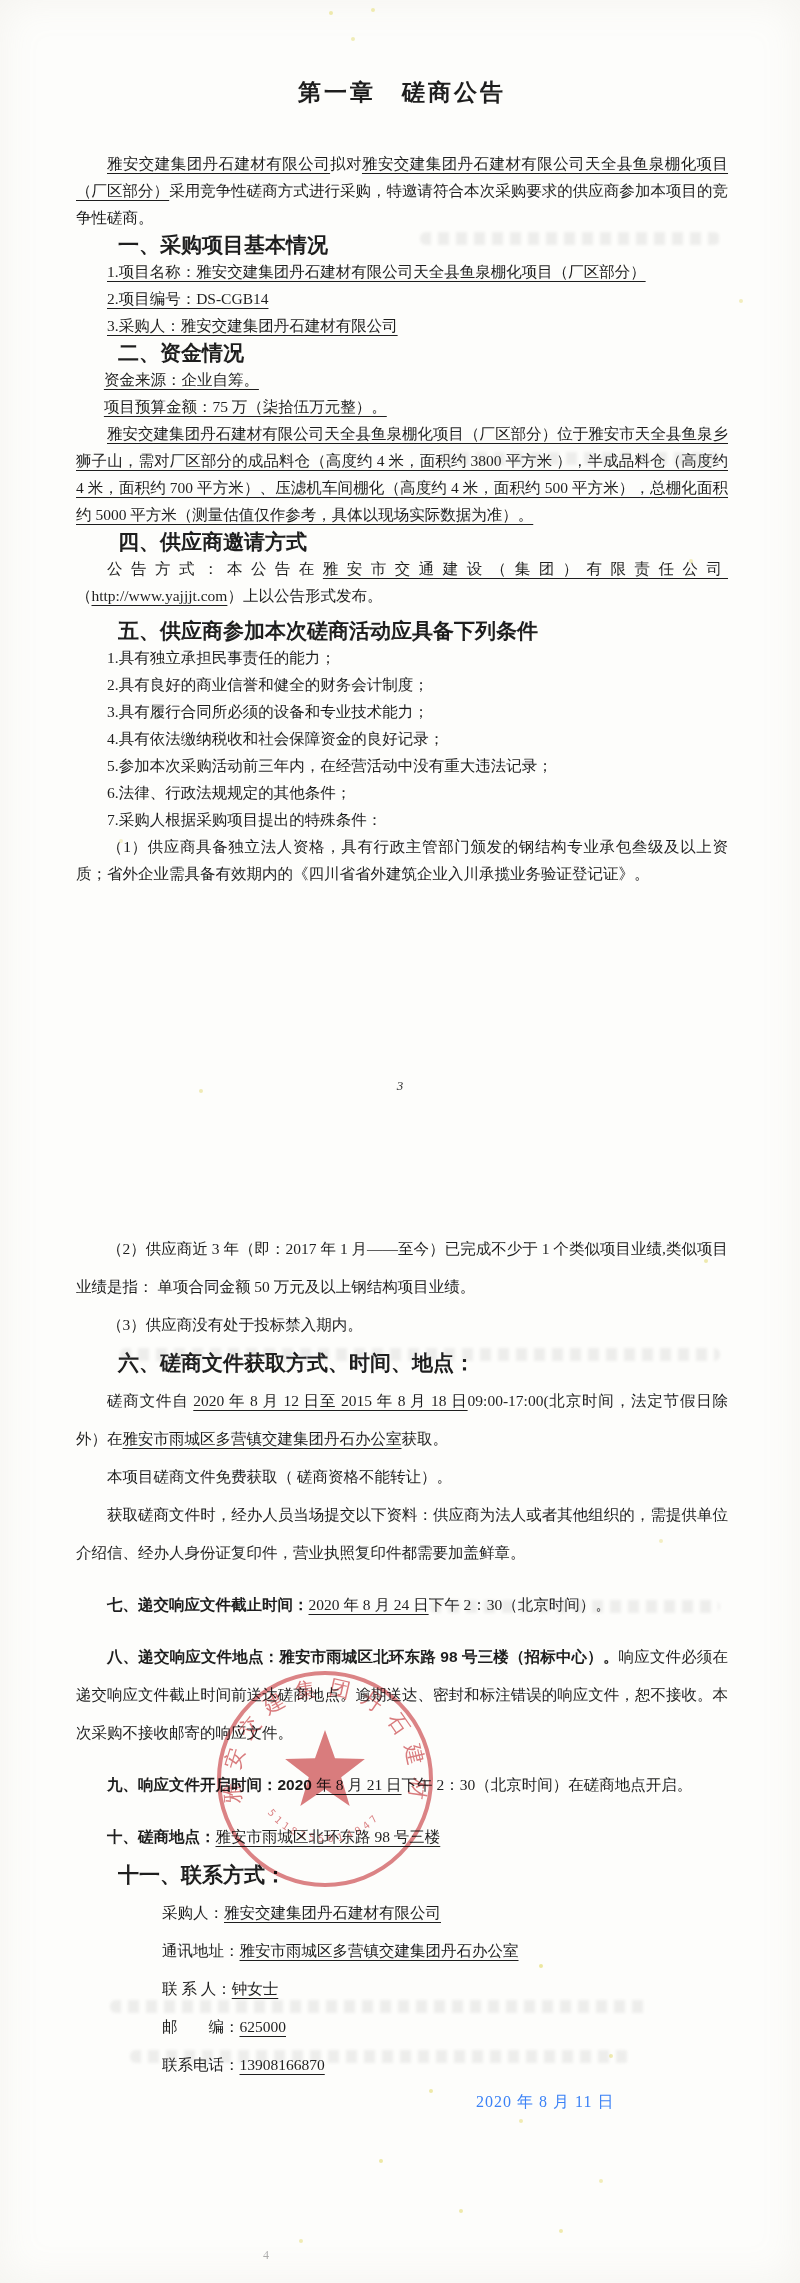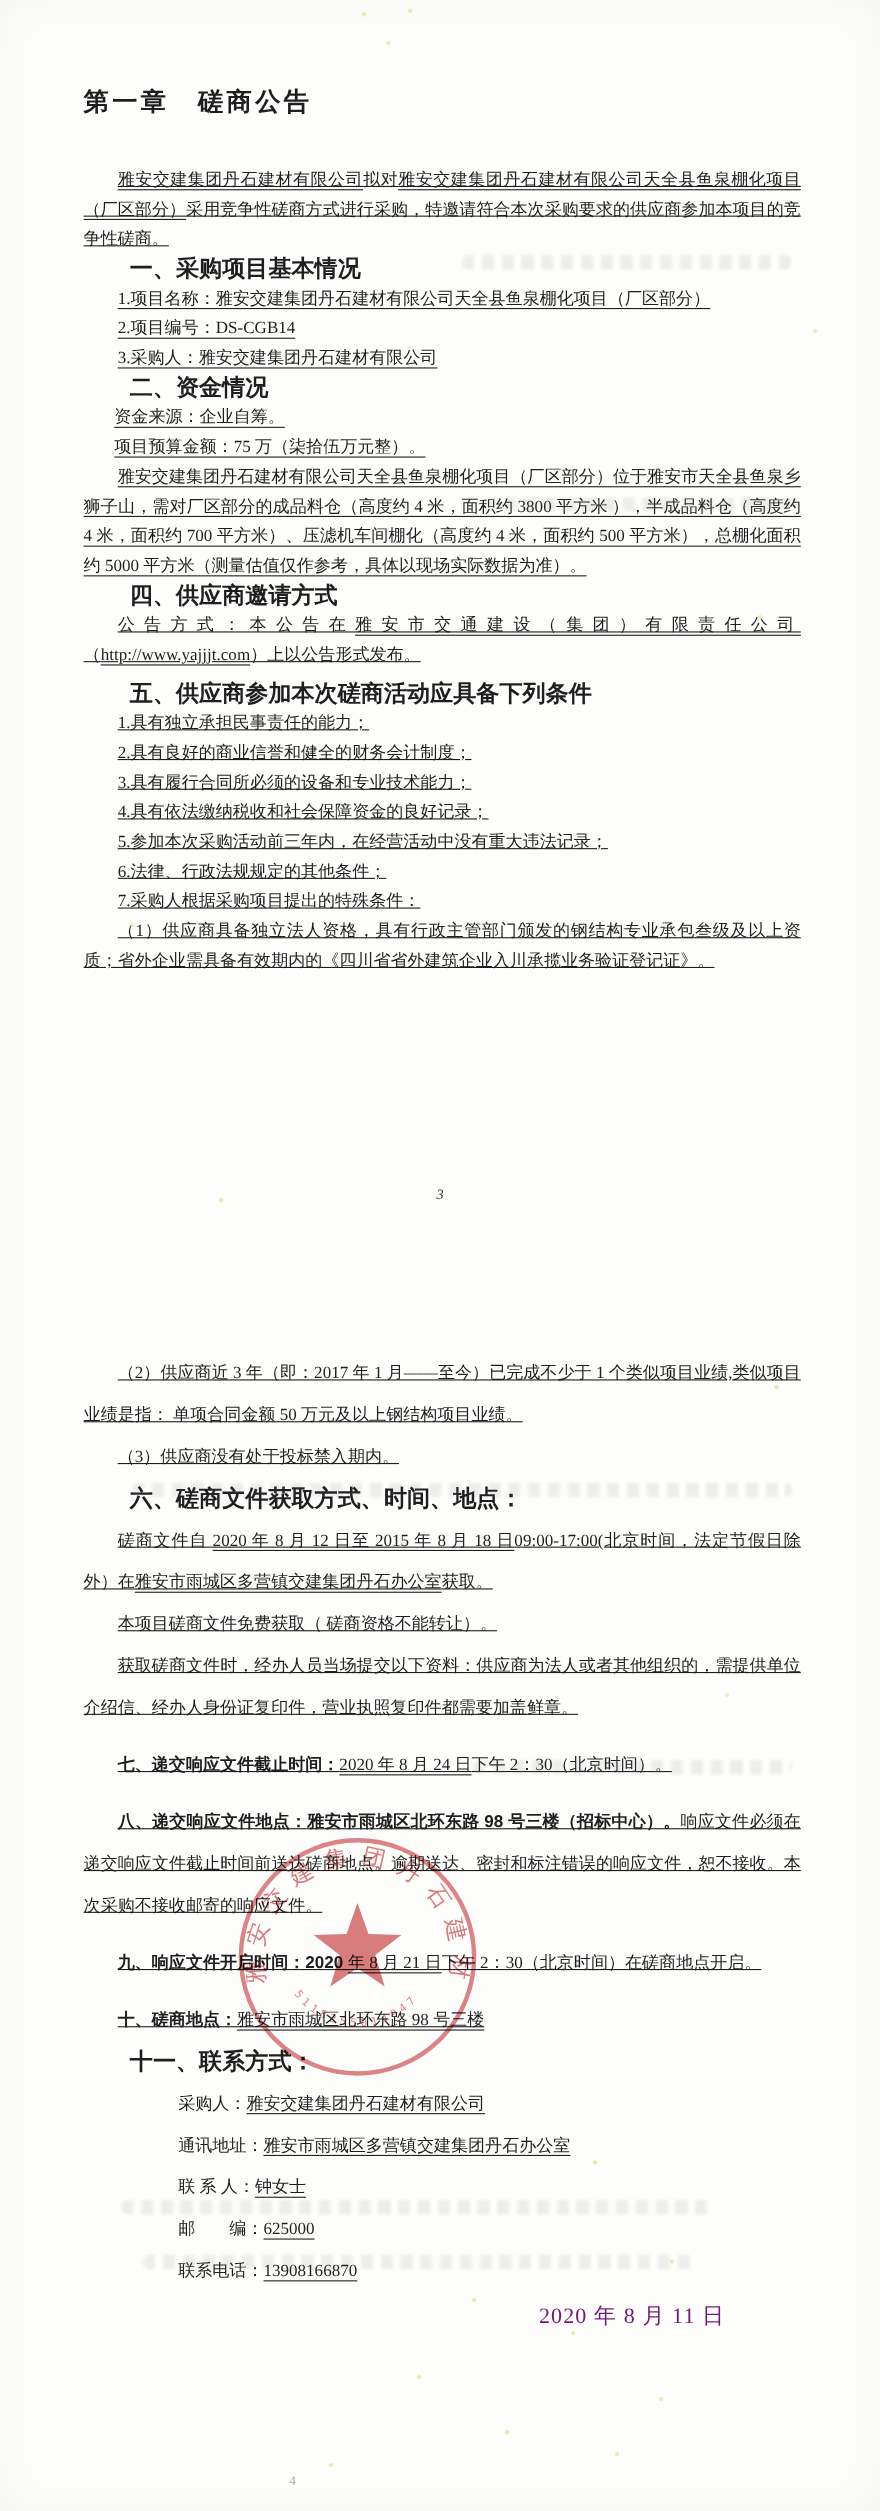--- a/index.html
+++ b/index.html
@@ -5,35 +5,35 @@
   html,body{margin:0;padding:0;background:#ffffff;}
   .page{
     position:relative;width:800px;height:2283px;background:#fdfdfb;
     font-family:"Liberation Serif","DejaVu Serif",serif;color:#1e1e1e;
     overflow:hidden;box-shadow:inset 0 0 40px rgba(180,175,160,.12);
   }
   .col{position:absolute;left:76px;width:652px;font-size:15.5px;line-height:27px;text-align:justify;}
   .col.p4{line-height:38px;}
   .doc-title{
     font-family:"Liberation Sans","DejaVu Sans",sans-serif;font-weight:bold;
-    font-size:23px;letter-spacing:3px;margin:0 0 42px 0;line-height:32px;
+    font-size:23px;letter-spacing:3px;text-align:center;margin:0 0 42px 0;line-height:32px;
   }
   .h{
     font-family:"Liberation Sans","DejaVu Sans",sans-serif;font-weight:bold;
     font-size:21px;text-indent:2em;margin:0;
   }
-  p{margin:0;text-decoration:underline;}
+  p{margin:0;}
   .ind{text-indent:2em;}
   .u{text-decoration:underline;text-underline-offset:4px;text-decoration-thickness:1px;}
   .b{font-family:"Liberation Sans","DejaVu Sans",sans-serif;font-weight:bold;}
   .sp{letter-spacing:6px;}
   .mt{margin-top:14px;}
   .pagenum3{position:absolute;left:0;width:100%;text-align:center;top:1078px;font-size:13px;font-style:italic;color:#333;}
   .pagenum4{position:absolute;left:263px;top:2248px;font-size:12px;color:rgba(40,40,40,.38);}
-  .sign-date{position:absolute;left:490px;top:2092px;font-size:20px;color:#701a75;letter-spacing:1px;}
+  .sign-date{position:absolute;left:476px;top:2092px;font-size:16px;color:#3b82f6;letter-spacing:1px;}
   .crow{margin-left:86px;}
   .crow .lbl{white-space:pre;}
   
   .stamp{position:absolute;left:206px;top:1660px;width:238px;height:238px;mix-blend-mode:multiply;opacity:.85;}
   
   .speckles{position:absolute;left:0;top:0;width:2px;height:2px;background:transparent;border-radius:50%;
     box-shadow:330px 12px 0 1px #eee9ad,352px 38px 0 1px #f0ecb8,372px 9px 0 1px #efeab0,
     690px 560px 0 1px #f1edbb,200px 1090px 0 1px #efeab5,705px 1260px 0 1px #eee9ae,
     540px 1965px 0 1px #ece79f,430px 2090px 0 1px #eee9a8,520px 2120px 0 1px #f0ebb2,
     610px 2055px 0 1px #efeab0,380px 2160px 0 1px #ede8a4,600px 2180px 0 1px #f1ecb9,

